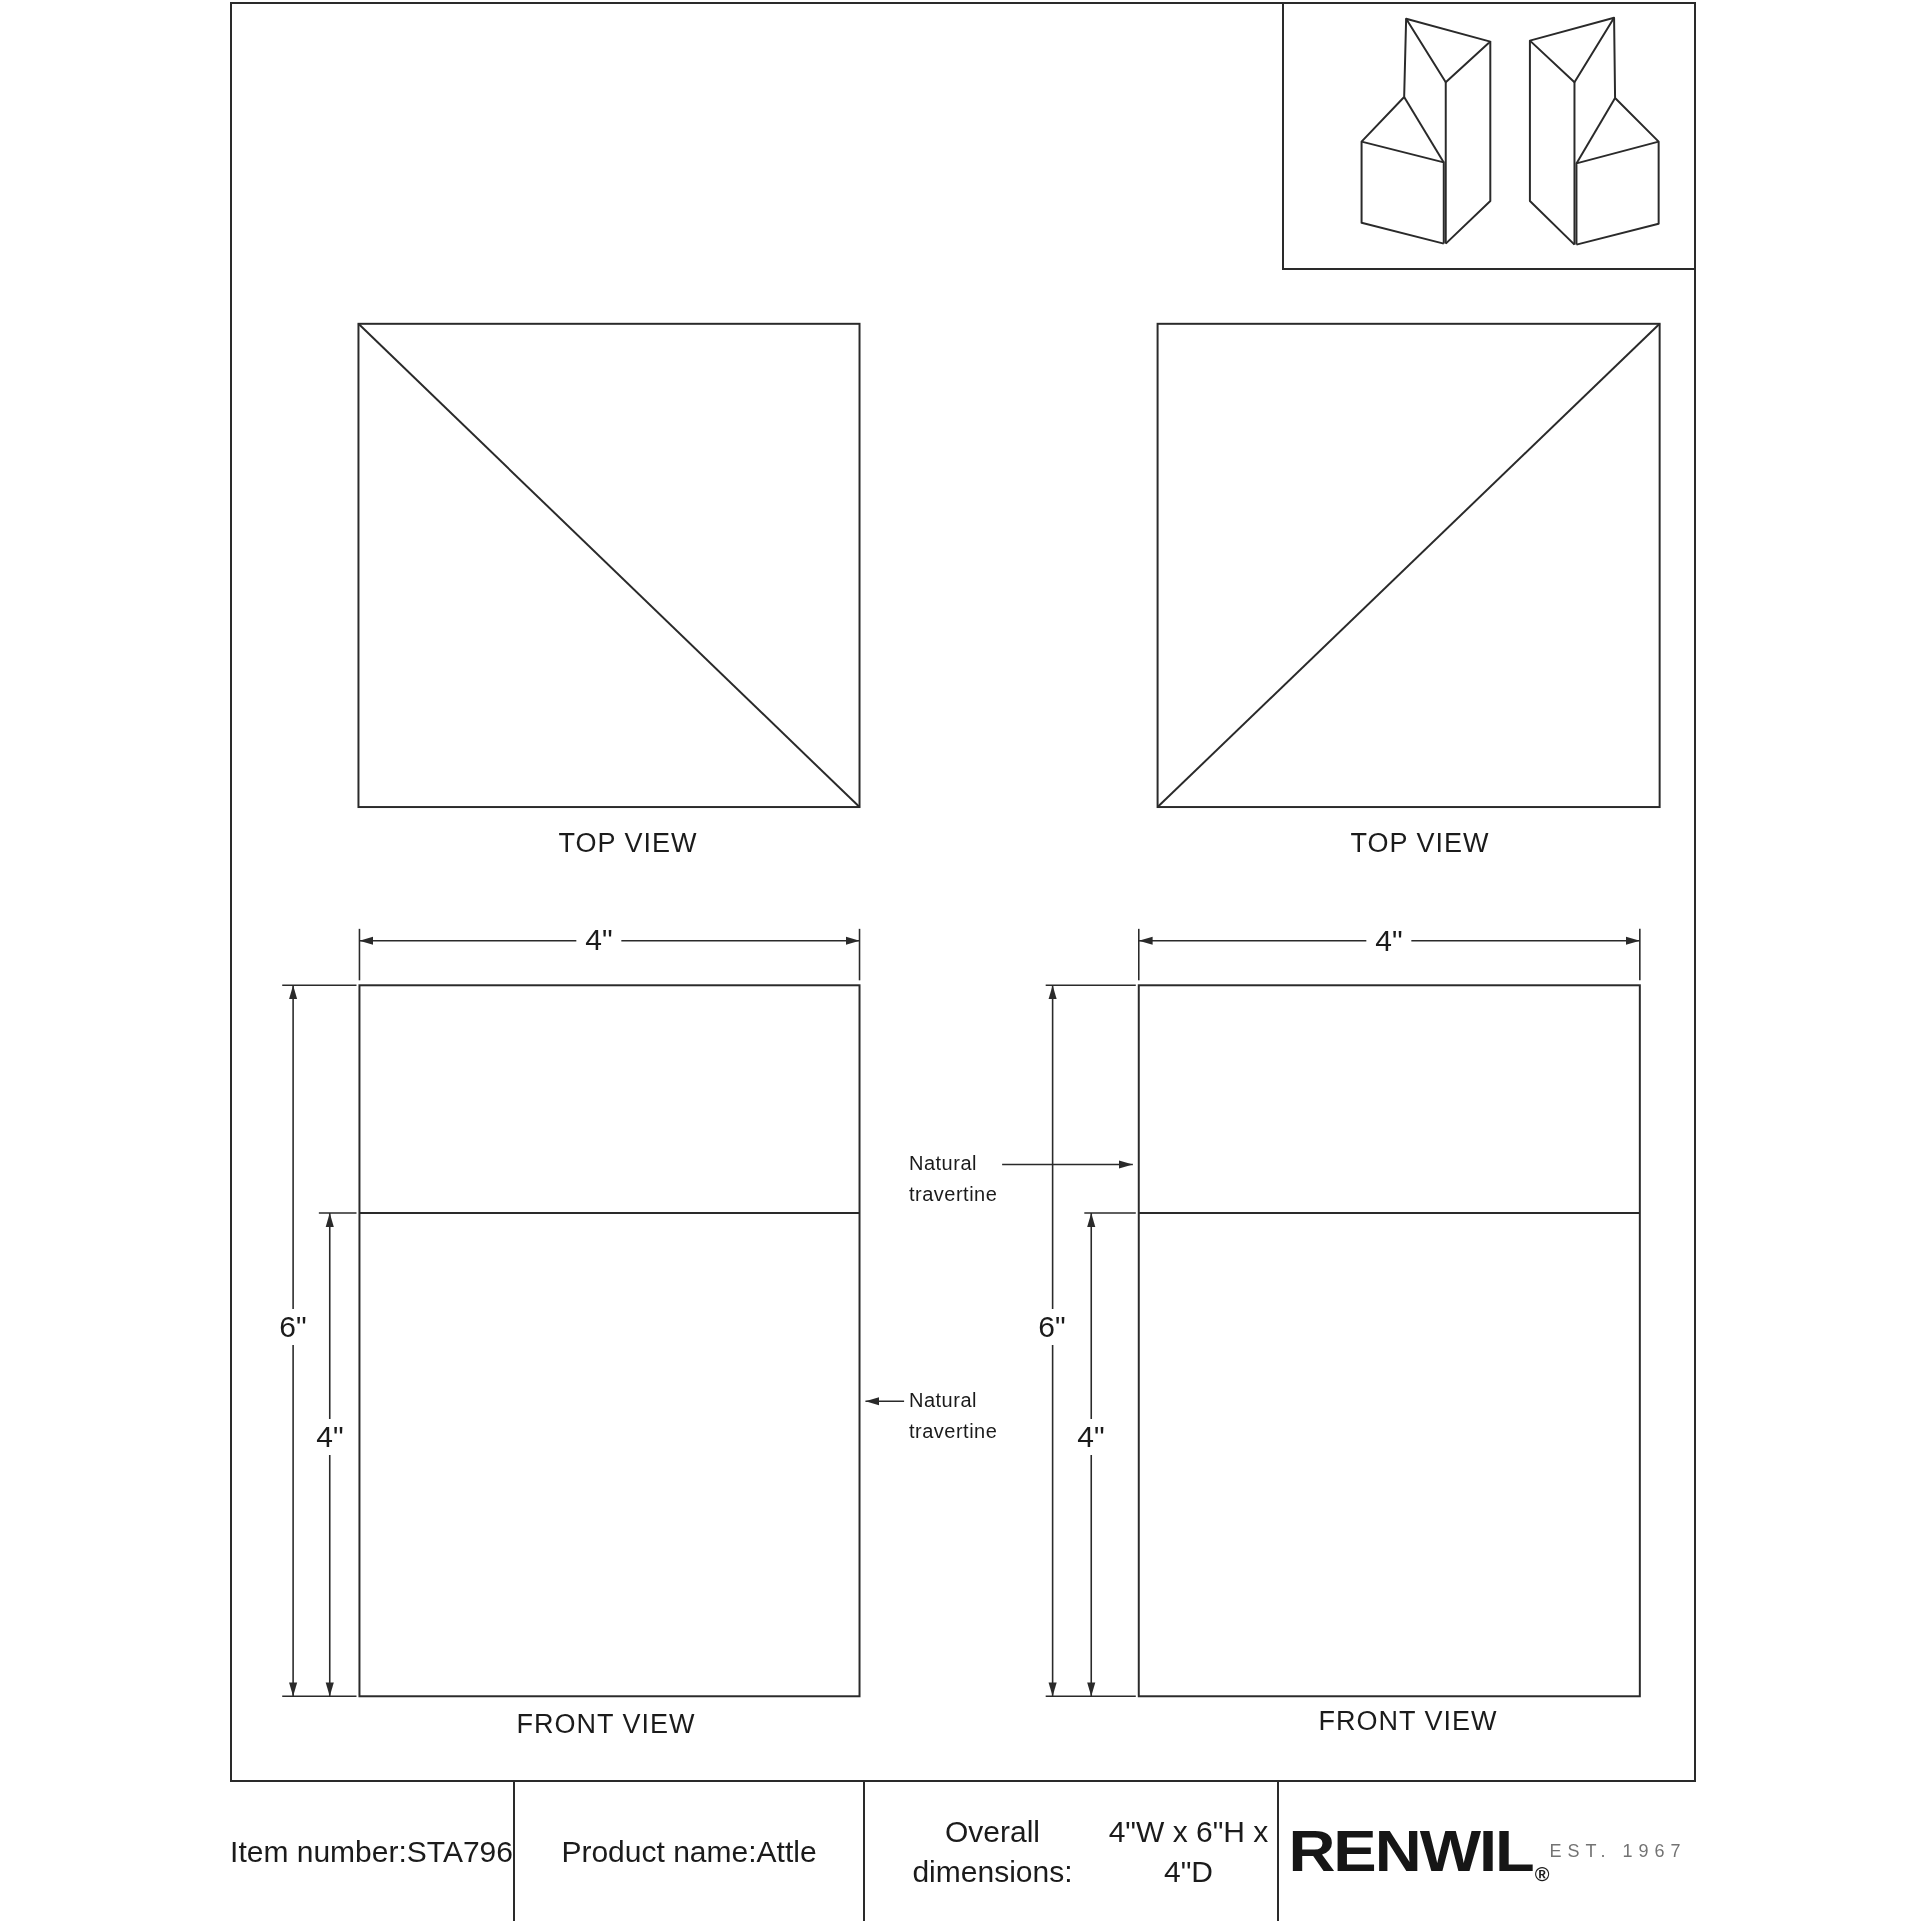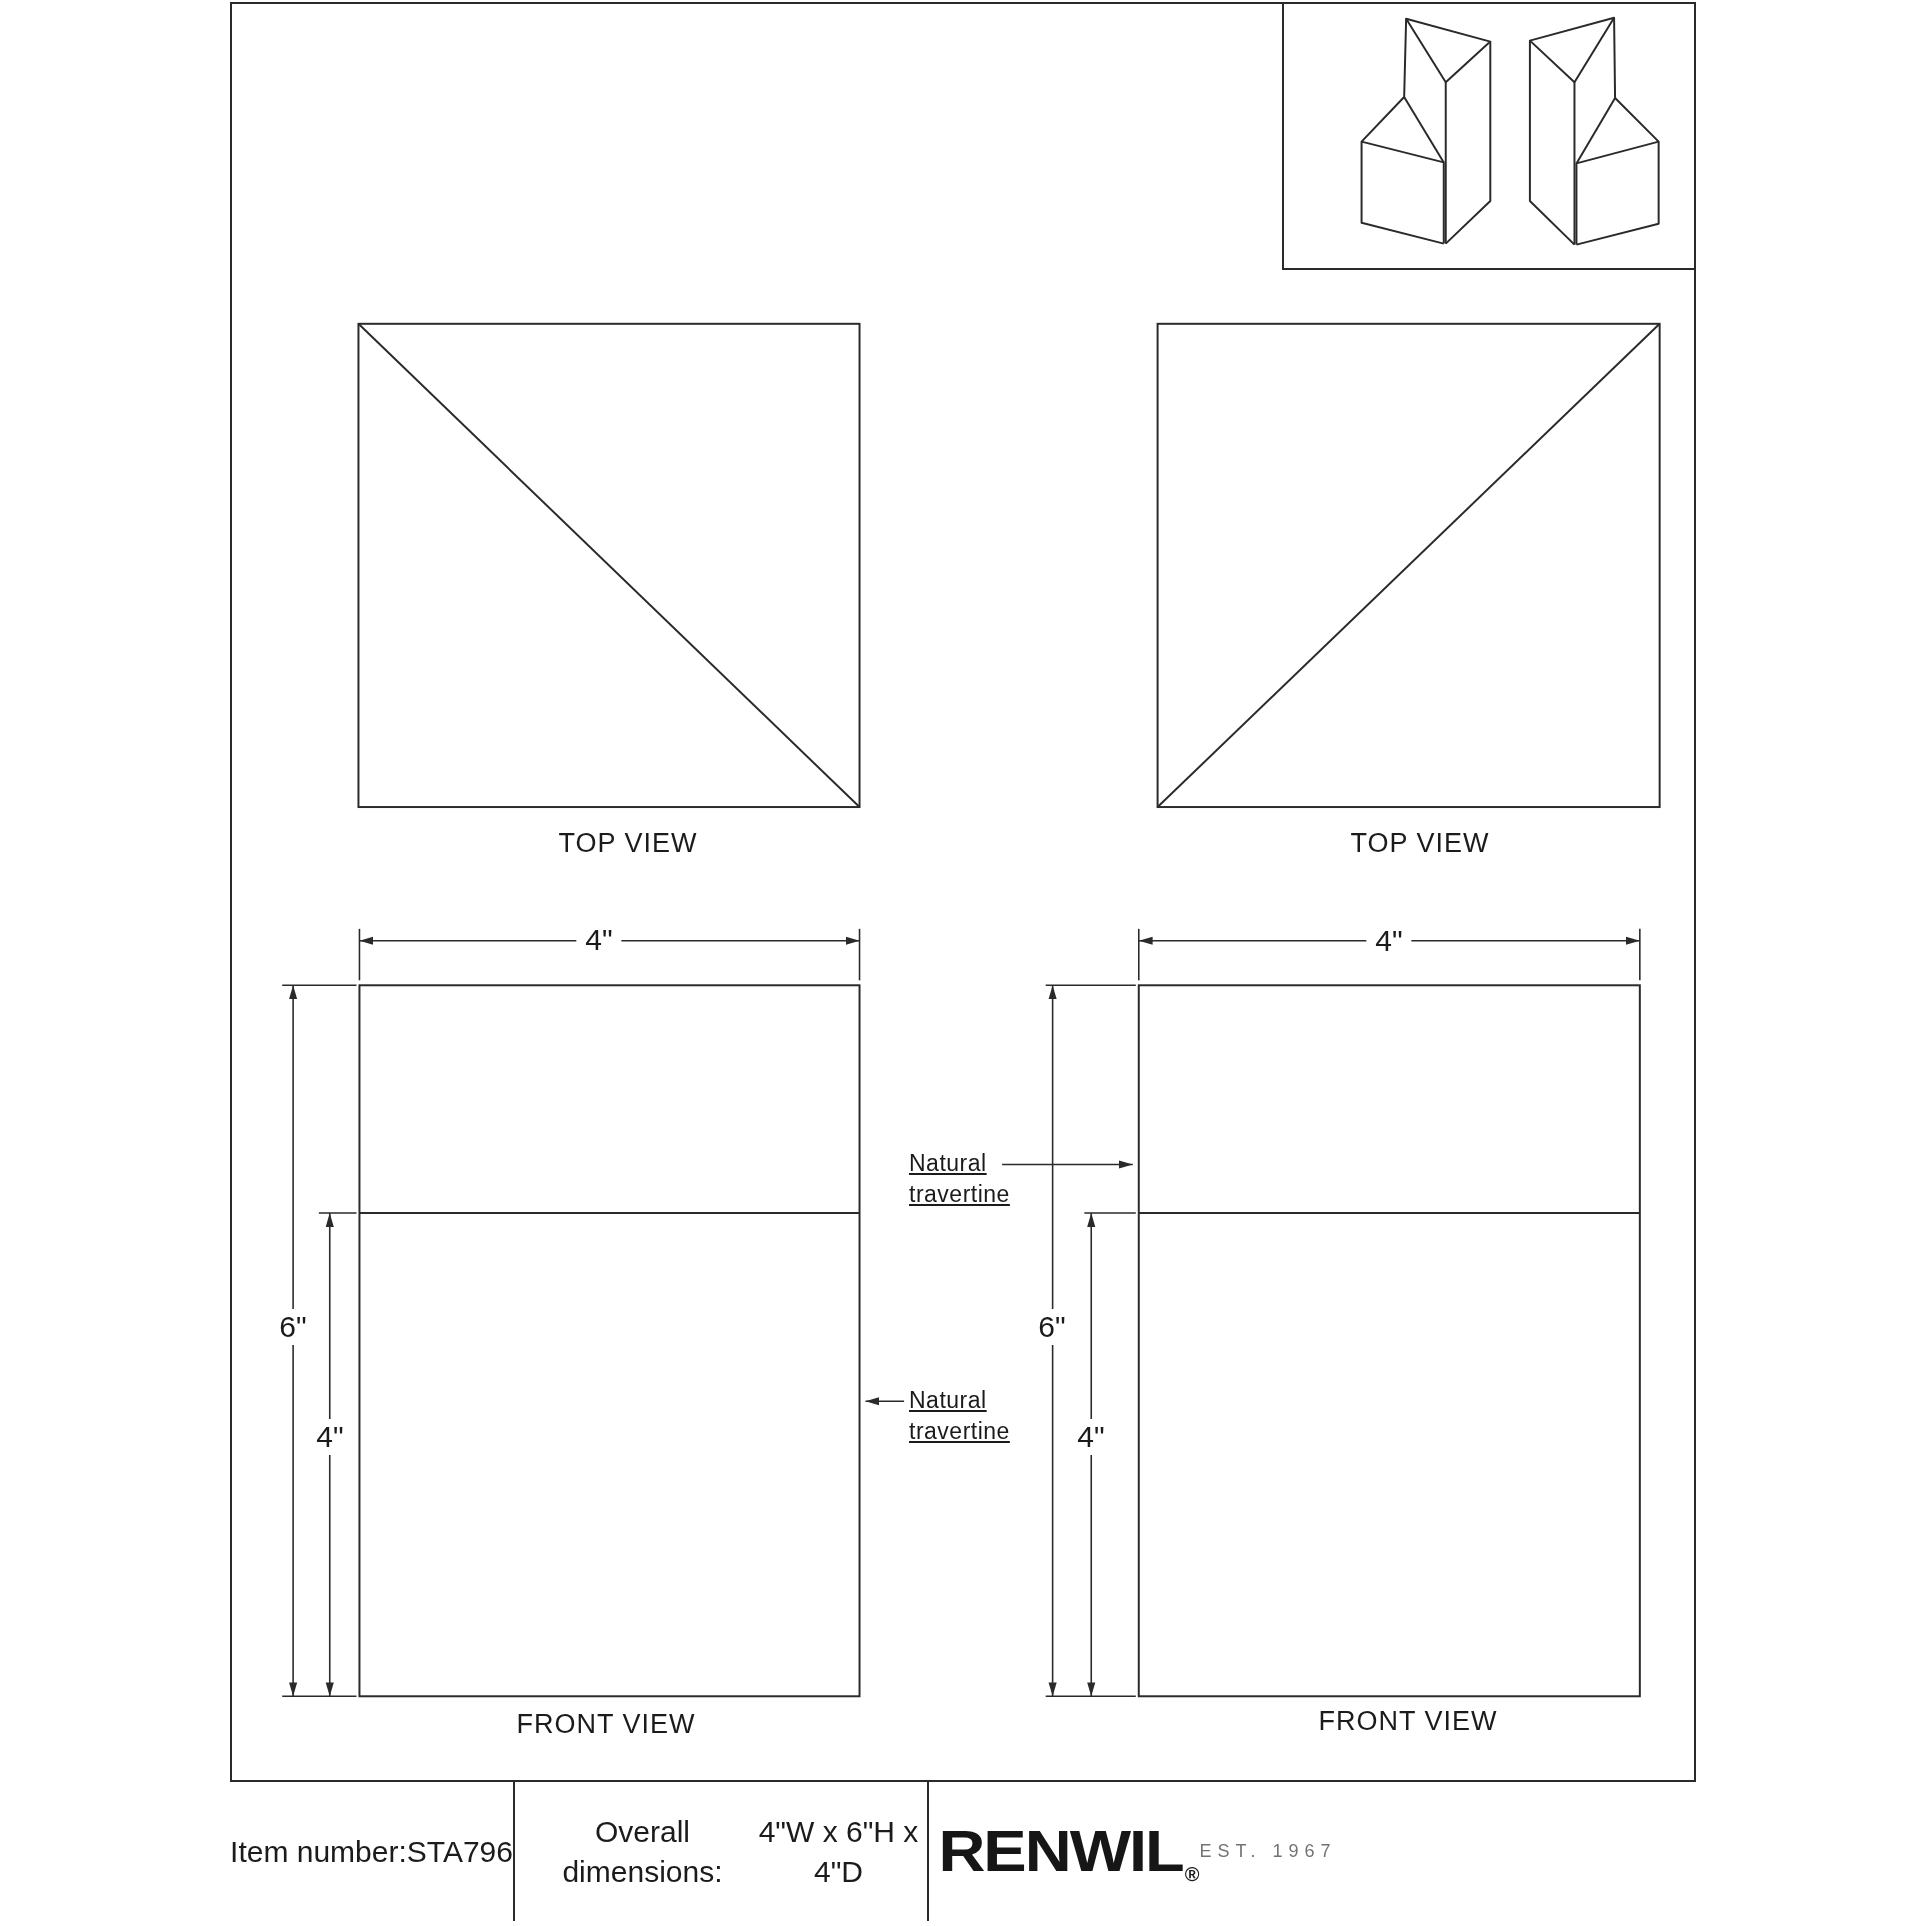--- a/index.html
+++ b/index.html
@@ -7,21 +7,21 @@
     position:relative;width:1927px;height:1927px;background:#ffffff;overflow:hidden;
     font-family:"Liberation Sans","DejaVu Sans",sans-serif;color:#1b1b1b;
   }
   #drawing{position:absolute;left:0;top:0;z-index:1;}
   .frame{position:absolute;border:2px solid #2a2a2a;box-sizing:border-box;background:transparent;z-index:2;}
   #sheet-border{left:230px;top:2px;width:1466px;height:1919px;}
   #iso-box{left:1282px;top:2px;width:414px;height:268px;}
   .lbl{position:absolute;z-index:3;white-space:nowrap;font-size:27px;letter-spacing:1px;}
   .center{transform:translate(-50%,-50%);}
   .dimlbl{background:#ffffff;padding:1px 9px;font-size:30px;letter-spacing:0;z-index:4;}
-  .material{font-size:23px;line-height:31px;letter-spacing:0.5px;text-decoration:underline;}
+  .material{font-size:20px;line-height:31px;letter-spacing:0.5px;}
   
   #footer{
     position:absolute;left:230px;top:1780px;width:1466px;height:141px;
     display:flex;box-sizing:border-box;border-top:2px solid #2a2a2a;z-index:3;background:#fff;
   }
   .fcell{
     display:flex;flex-direction:row;align-items:center;justify-content:center;
     font-size:30px;line-height:40px;box-sizing:border-box;text-align:center;
   }
   .fcell + .fcell{border-left:2px solid #2a2a2a;}
@@ -138,20 +138,24 @@
   <div class="lbl material" style="left:909px;top:1385px;">
     <div>Natural</div>
     <div>travertine</div>
   </div>
 
   <div id="footer">
     <div class="fcell" id="fcell-item">
       <div>Item number:</div>
       <div>STA796</div>
     </div>
+    <div class="fcell" id="fcell-product">
+      <div>Product name:</div>
+      <div>Attle</div>
+    </div>
     <div class="fcell" id="fcell-dims">
       <div>Overall dimensions:</div>
       <div>4"W x 6"H x 4"D</div>
     </div>
     <div class="fcell" id="fcell-brand">
       <div id="brand-row">
         <span id="brand-word">RENWIL</span>
         <span id="brand-reg">®</span>
       </div>
       <div id="brand-est">EST. 1967</div>

